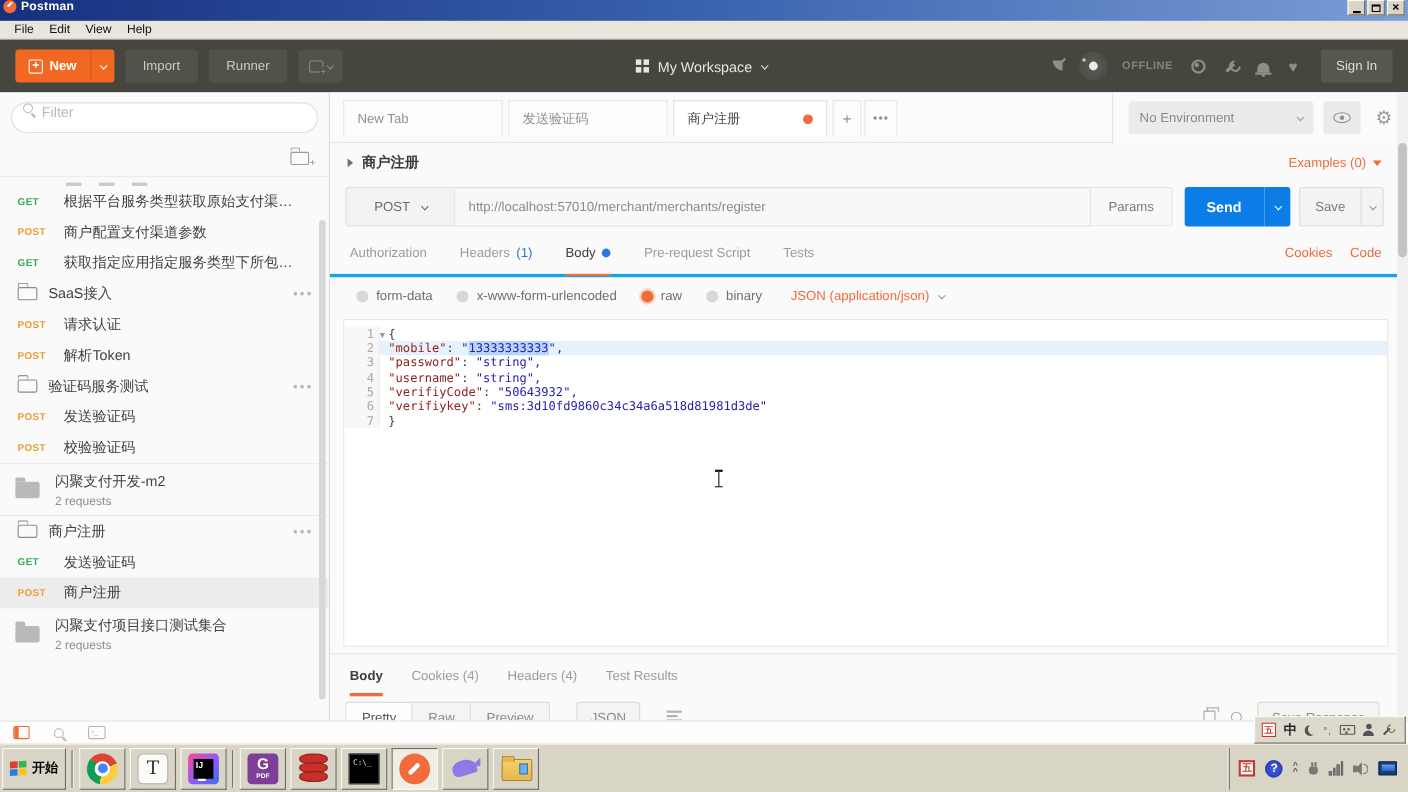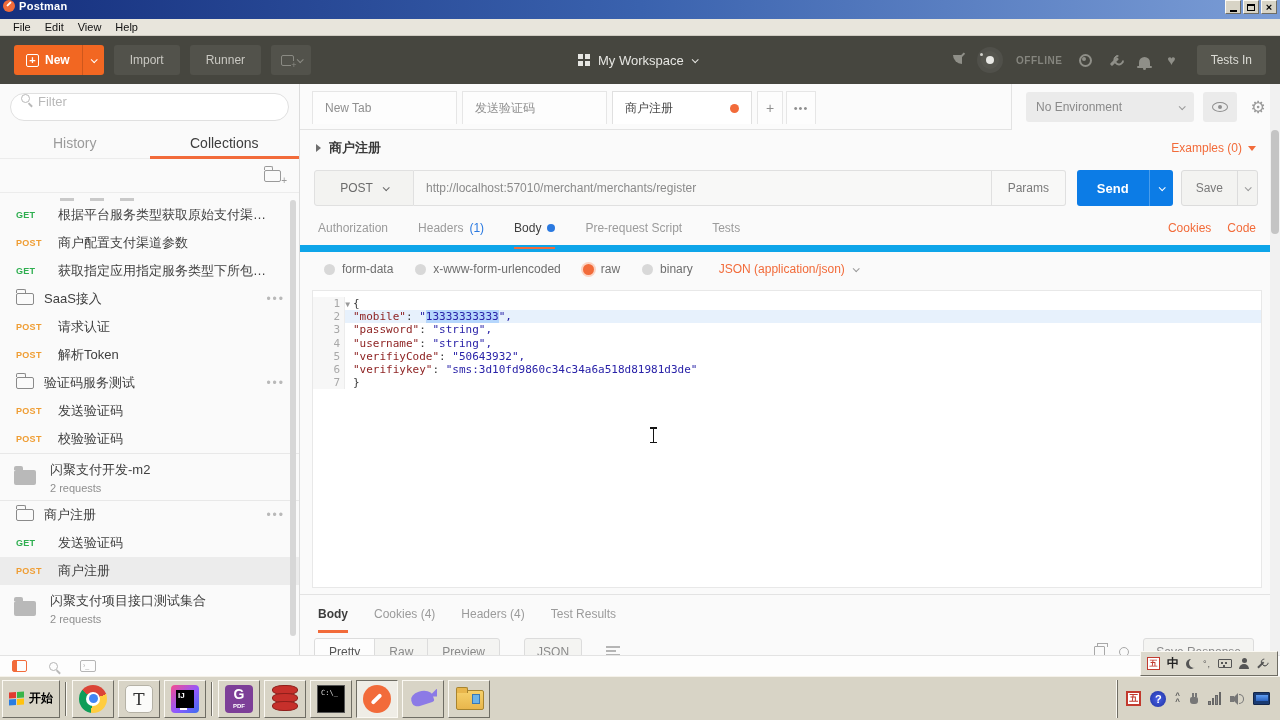--- a/index.html
+++ b/index.html
@@ -125,21 +125,21 @@
   .url-field input { border:none; outline:none; background:transparent; width:100%; font-size:12px; color:#8a8a8a; font-family:inherit;}
   .params-btn { height:36px; width:74px; background:#f8f8f7; border:1px solid #e0e0e0; border-left:none; border-radius:0 3px 3px 0;
     display:flex; align-items:center; justify-content:center; font-size:12px; color:#7a7a7a; flex:none;}
   .send-btn { margin-left:11px; height:36px; display:flex; background:#0c7ce6; border-radius:3px; overflow:hidden; color:#fff; flex:none;}
   .send-btn .send-label { padding:0 20px; display:flex; align-items:center; font-size:13px; font-weight:bold;}
   .send-btn .send-caret { width:24px; display:flex; align-items:center; justify-content:center; border-left:1px solid rgba(255,255,255,.25);}
   .save-btn { margin-left:8px; height:36px; display:flex; background:#f3f3f1; border:1px solid #dcdcdc; border-radius:3px; color:#7a7a7a; flex:none;}
   .save-btn .save-label { padding:0 14px; display:flex; align-items:center; font-size:12px;}
   .save-btn .save-caret { width:20px; display:flex; align-items:center; justify-content:center; border-left:1px solid #dcdcdc; color:#9a9a9a;}
 
-  .reqtabs { height:42px; border-bottom:7px solid #0ea5e9; display:flex; align-items:center; padding:0 24px 0 18px; gap:30px; font-size:12px; color:#9b9b9b;}
+  .reqtabs { height:42px; border-bottom:3px solid #0ea5e9; display:flex; align-items:center; padding:0 24px 0 18px; gap:30px; font-size:12px; color:#9b9b9b;}
   .reqtab { height:42px; display:flex; align-items:center; gap:6px; position:relative;}
   .reqtab.active { color:#3d3d3d; }
   .reqtab.active::after { content:""; position:absolute; left:0; right:0; bottom:0; height:2px; background:#f26b3a;}
   .count-blue { color:#2a79e0; }
   .blue-dot { width:8px; height:8px; border-radius:50%; background:#2a79e0;}
   .reqtabs .right-links { margin-left:auto; display:flex; gap:16px; color:#f26b3a;}
 
   .bodymode { height:34px; display:flex; align-items:center; padding-left:24px; gap:22px; font-size:12px; color:#6e6e6e;}
   .radio { display:flex; align-items:center; gap:7px;}
   .rdot { width:11px; height:11px; border-radius:50%; background:#d8d8d8;}
@@ -315,32 +315,28 @@
       <span class="chev"></span>
     </div>
     <div class="hdr-right">
       <span class="icn-satellite"></span>
       <span class="icn-sync"></span>
       <span class="offline-label">OFFLINE</span>
       <span class="icn-help"></span>
       <span class="icn-wrench"></span>
       <span class="icn-bell"></span>
       <span class="icn-heart">♥</span>
-      <span class="btn-signin">Tests In</span>
+      <span class="btn-signin">Sign In</span>
     </div>
   </div>
 
   <div class="sidebar">
     <div class="filterbox">
       <span class="icn-mag"></span>
       <input placeholder="Filter" style="">
-    </div>
-    <div class="side-tabs">
-      <div class="side-tab">History</div>
-      <div class="side-tab active">Collections</div>
     </div>
     <div class="side-toolbar">
       <span class="icn-newfolder"></span>
     </div>
     <div class="tree">
       <div class="row partial">
           <span class="dash"></span>
           <span class="dash"></span>
           <span class="dash"></span>
         </div>

